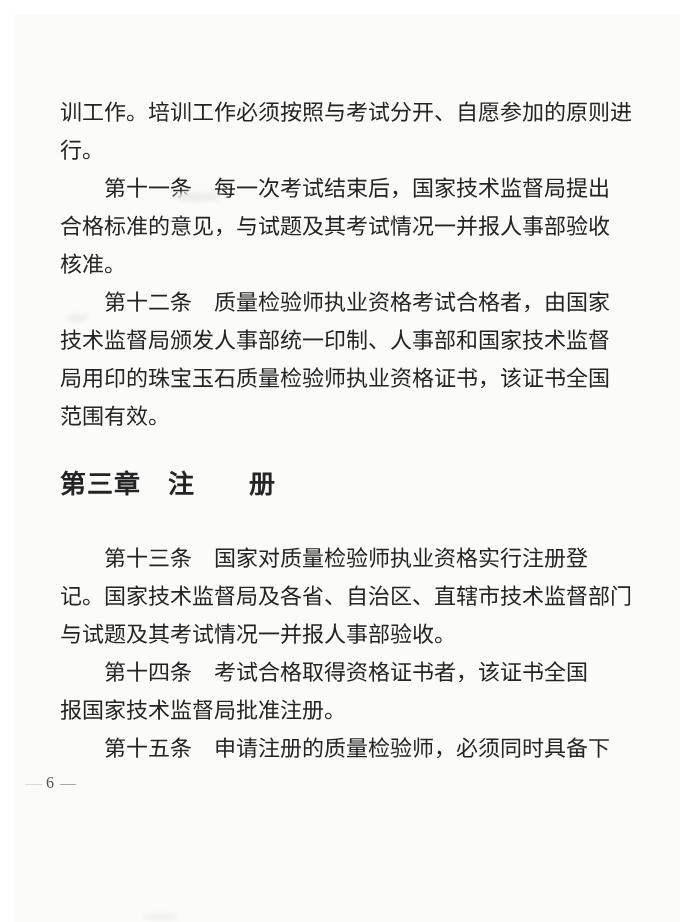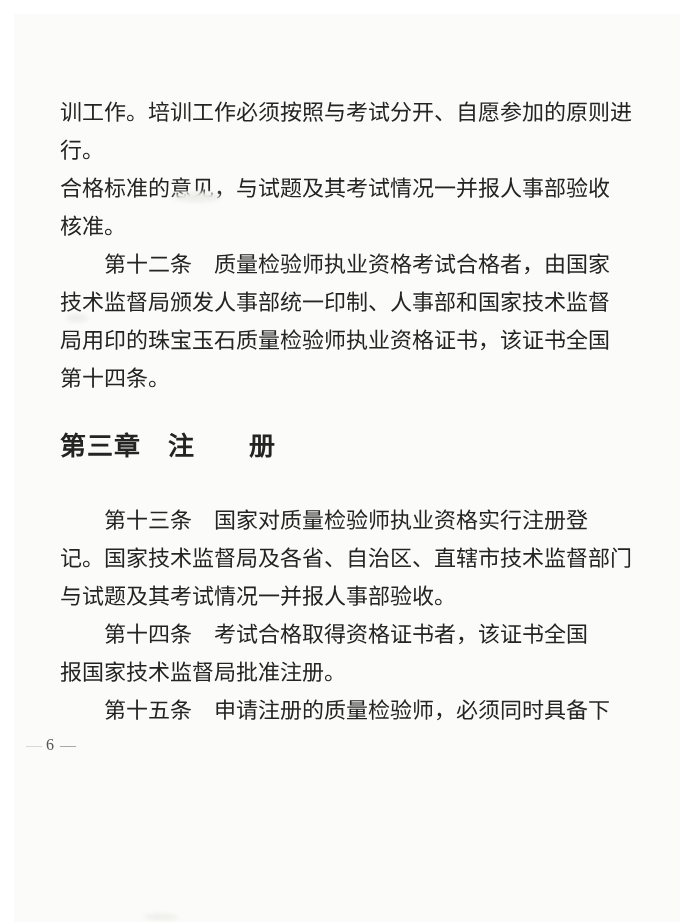--- a/index.html
+++ b/index.html
@@ -64,26 +64,27 @@
 <body>
 
 <div class="page">
   <div class="smudge smudge-a"></div>
   <div class="smudge smudge-b"></div>
   <div class="smudge smudge-c"></div>
 
   <div class="text-block">
       <div class="line body">训工作。培训工作必须按照与考试分开、自愿参加的原则进</div>
       <div class="line body">行。</div>
+      <div class="line body-indent">第十一条　每一次考试结束后，国家技术监督局提出</div>
       <div class="line body">合格标准的意见，与试题及其考试情况一并报人事部验收</div>
       <div class="line body">核准。</div>
       <div class="line body-indent">第十二条　质量检验师执业资格考试合格者，由国家</div>
       <div class="line body">技术监督局颁发人事部统一印制、人事部和国家技术监督</div>
       <div class="line body">局用印的珠宝玉石质量检验师执业资格证书，该证书全国</div>
-      <div class="line body">第十四条。</div>
+      <div class="line body">范围有效。</div>
       <div class="line chapter-heading">第三章　注　　册</div>
       <div class="line body-indent">第十三条　国家对质量检验师执业资格实行注册登</div>
       <div class="line body">记。国家技术监督局及各省、自治区、直辖市技术监督部门</div>
       <div class="line body">与试题及其考试情况一并报人事部验收。</div>
       <div class="line body-indent">第十四条　考试合格取得资格证书者，该证书全国</div>
       <div class="line body">报国家技术监督局批准注册。</div>
       <div class="line body-indent">第十五条　申请注册的质量检验师，必须同时具备下</div>
     </div>
 
   <div class="footer-pageno">

